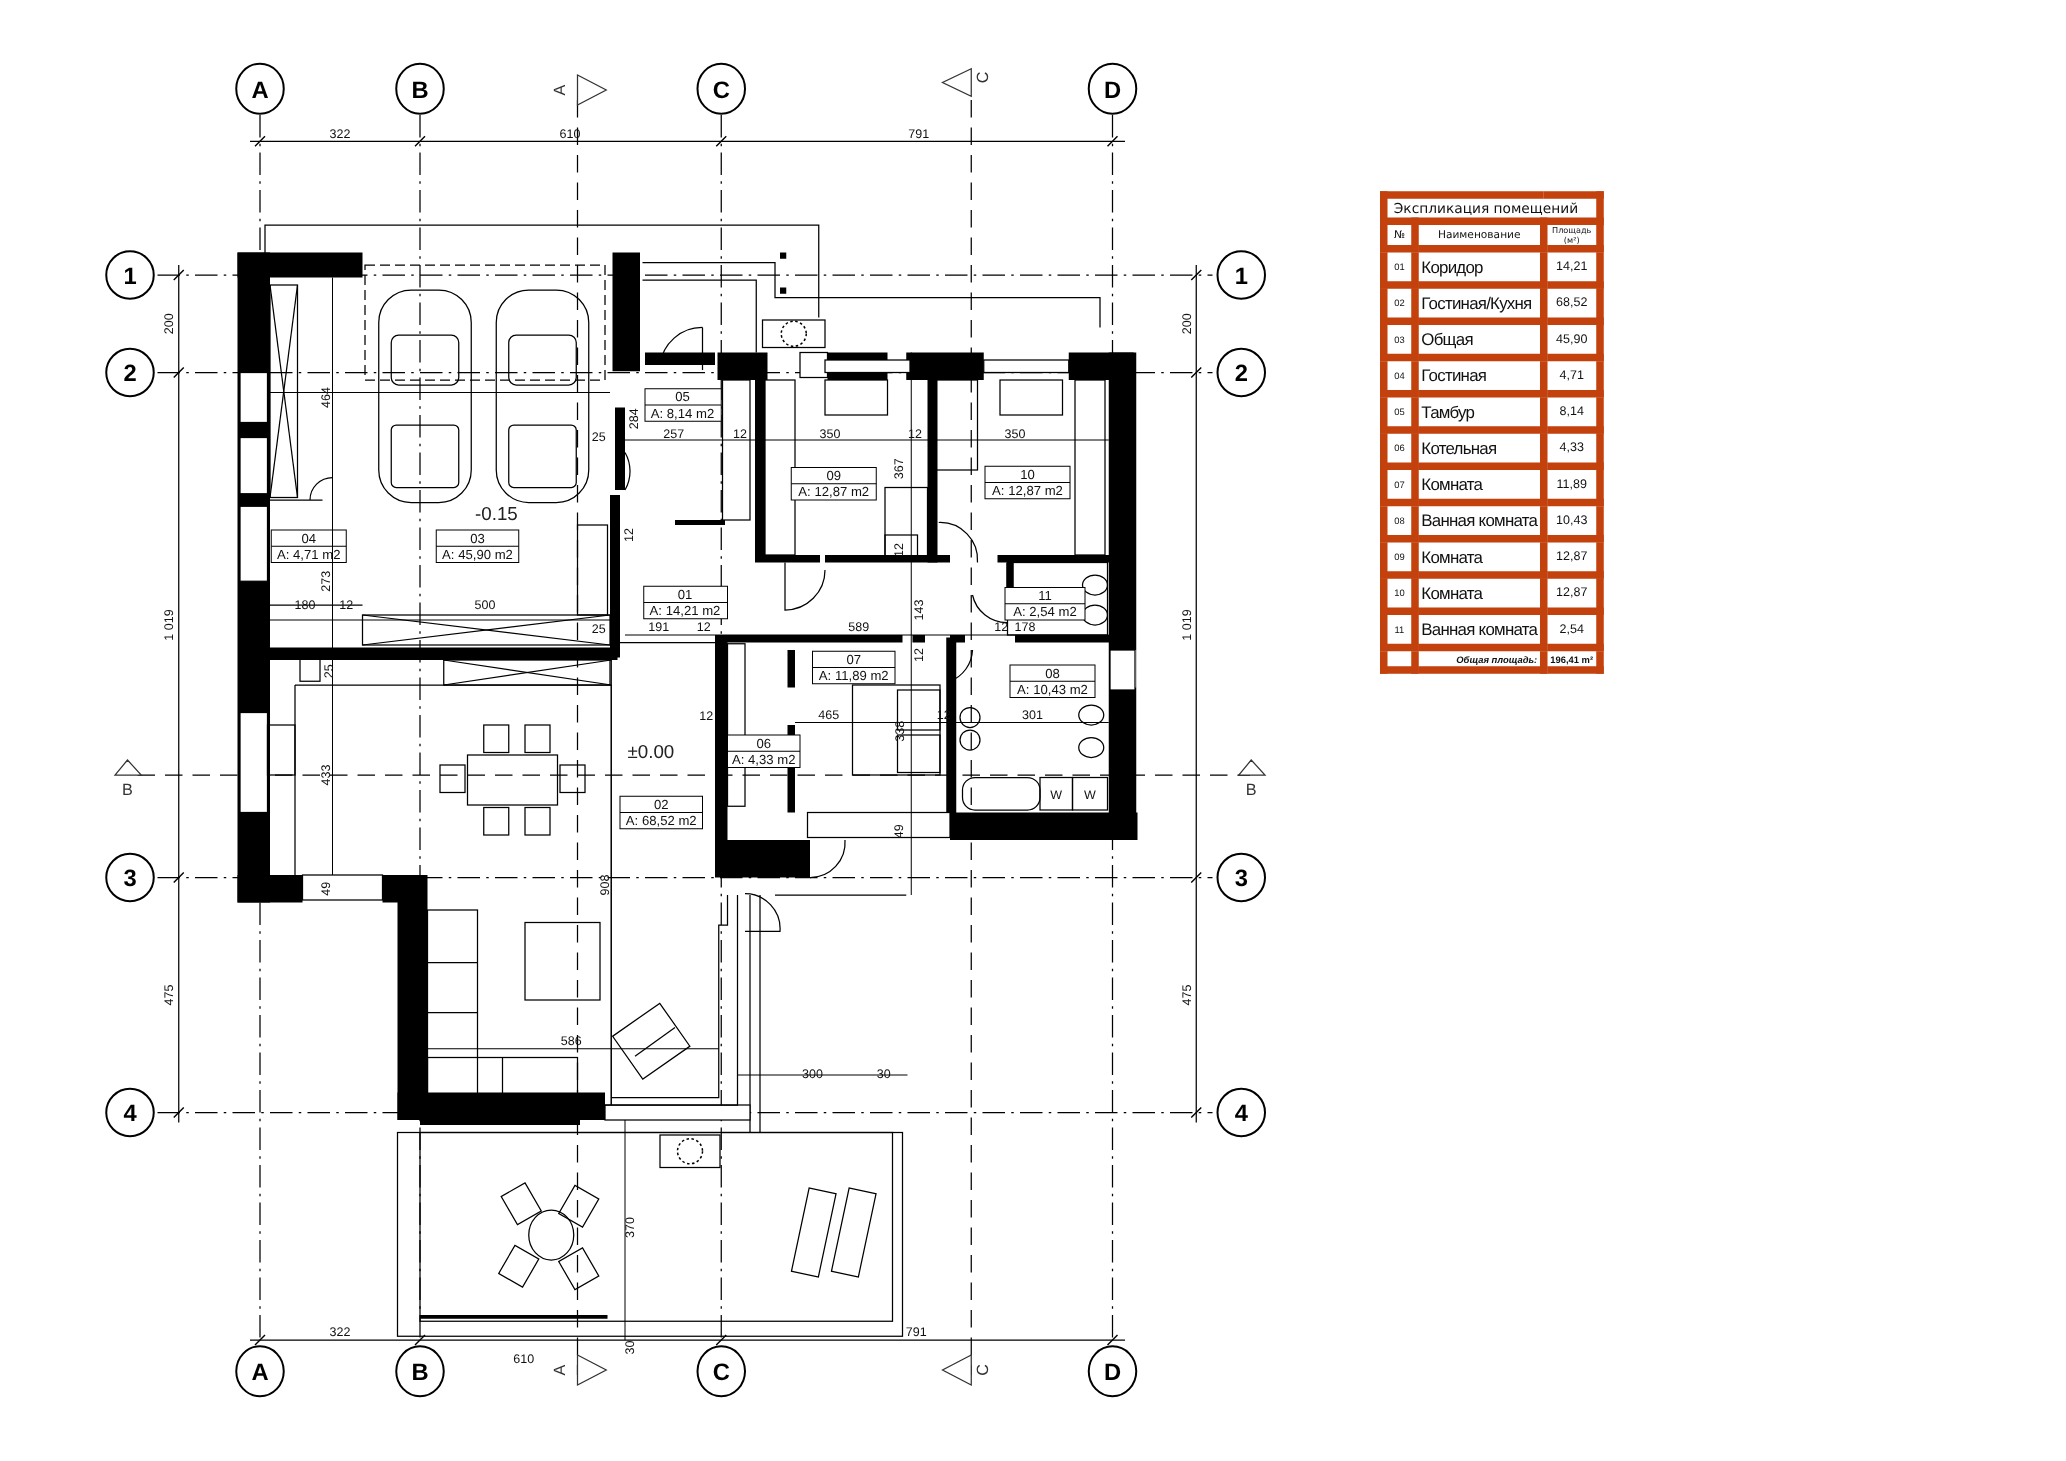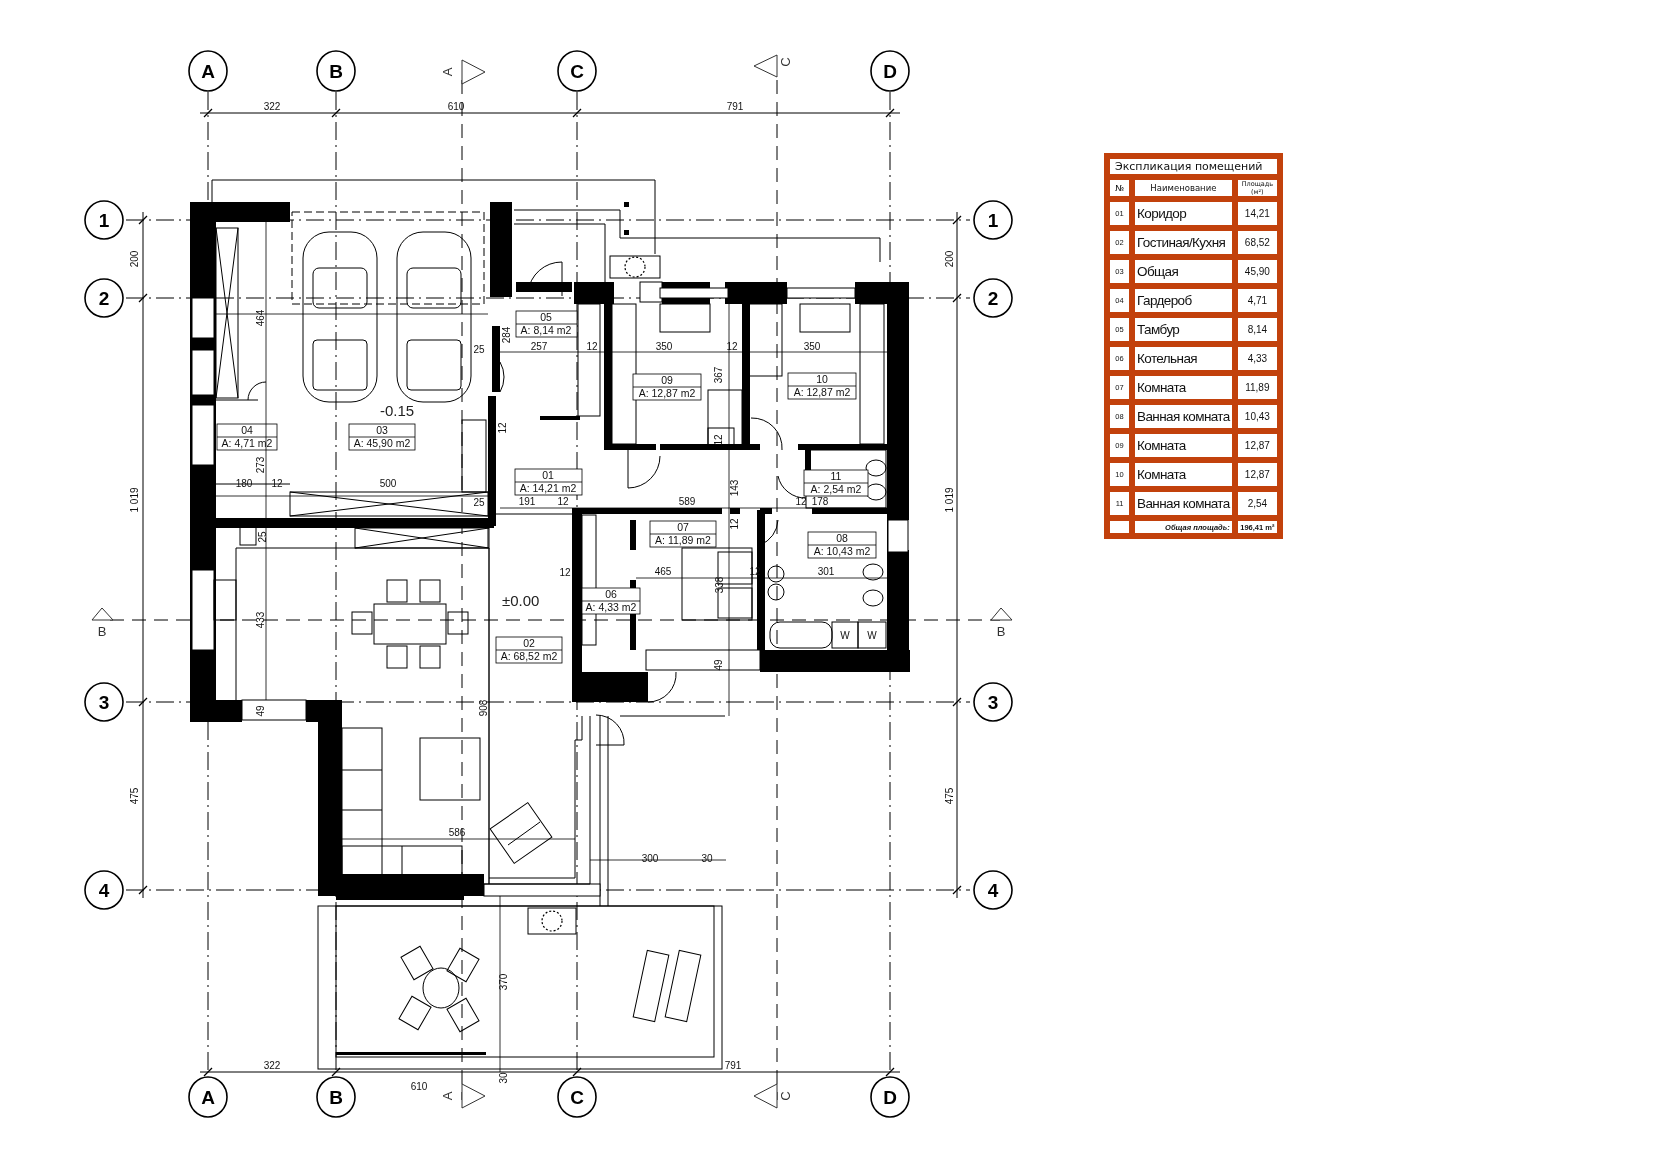--- a/index.html
+++ b/index.html
@@ -463,21 +463,21 @@
         <td class="name">Гостиная/Кухня</td>
         <td class="area">68,52</td>
       </tr>
   <tr>
         <td class="num">03</td>
         <td class="name">Общая</td>
         <td class="area">45,90</td>
       </tr>
   <tr>
         <td class="num">04</td>
-        <td class="name">Гардероб</td>
+        <td class="name">Гостиная</td>
         <td class="area">4,71</td>
       </tr>
   <tr>
         <td class="num">05</td>
         <td class="name">Тамбур</td>
         <td class="area">8,14</td>
       </tr>
   <tr>
         <td class="num">06</td>
         <td class="name">Котельная</td>

